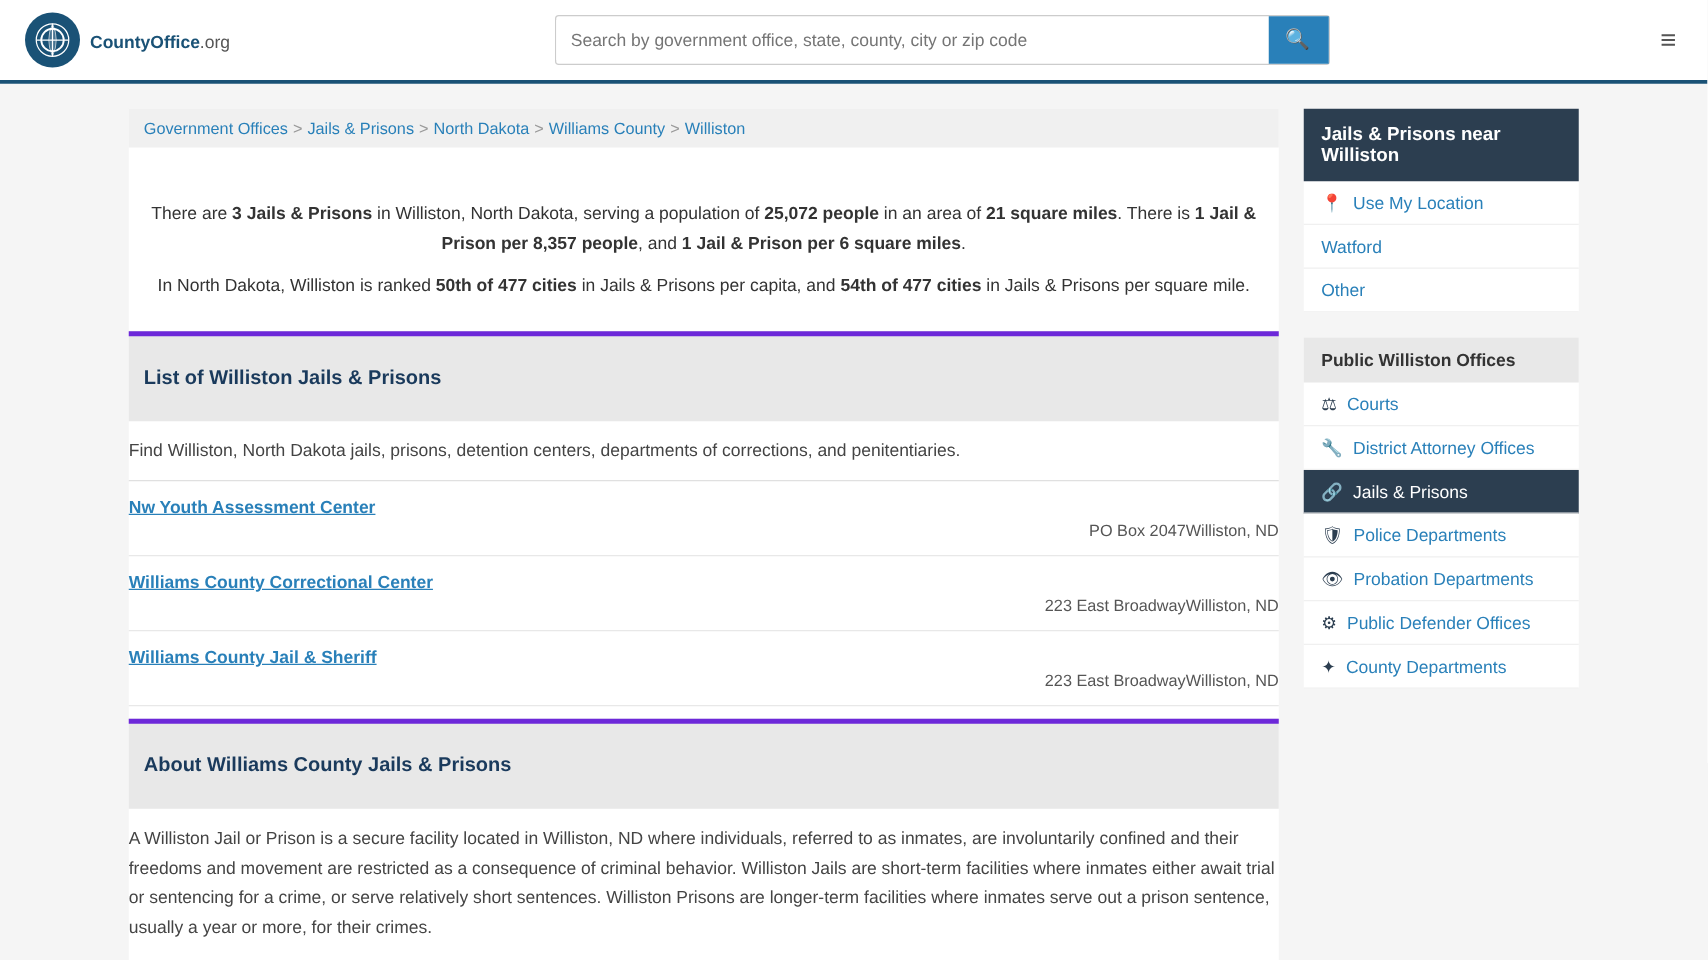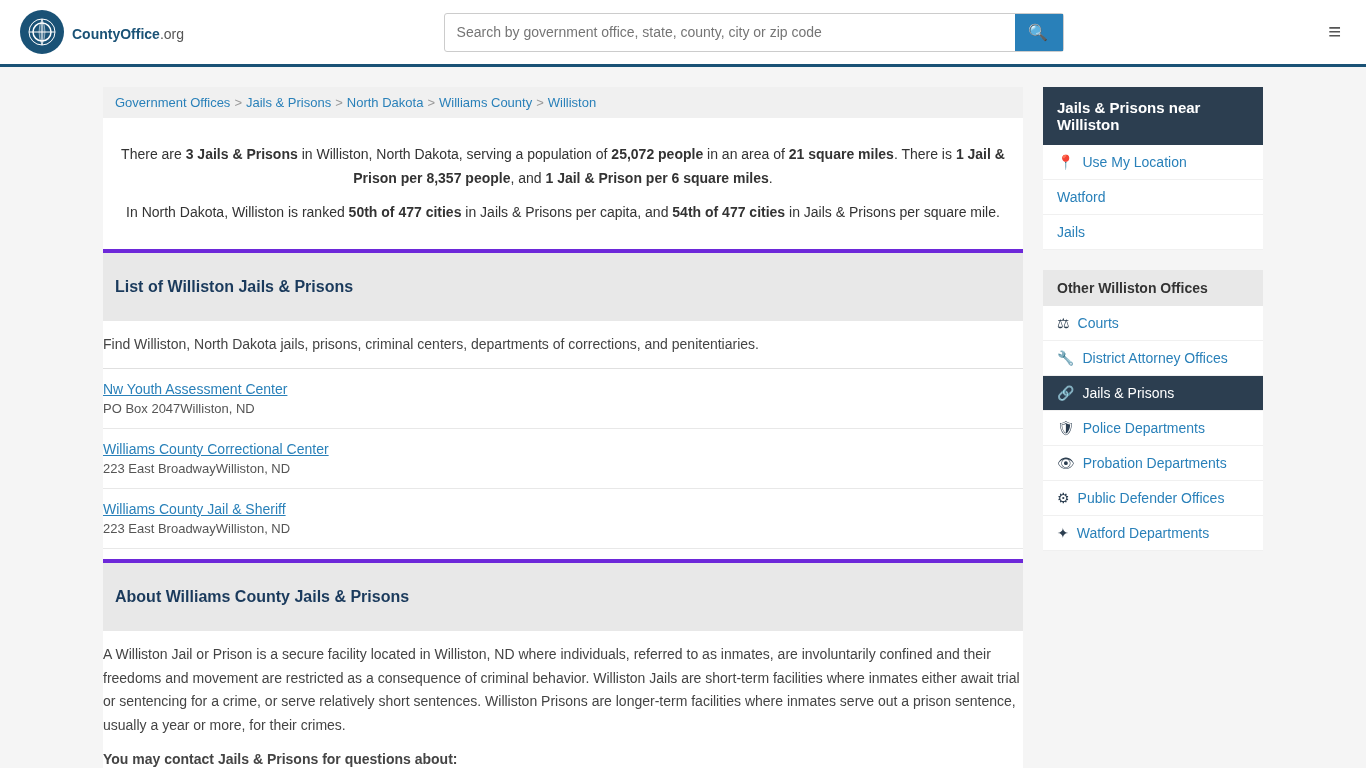--- a/index.html
+++ b/index.html
@@ -99,21 +99,21 @@
       color: #1a3a5c;
       margin-bottom: 15px;
     }
 
     
     .breadcrumb {
       background: #f0f0f0;
       padding: 8px 12px;
       font-size: 13px;
       color: #555;
-      margin-bottom: 15px;
+      margin-bottom: 31px;
       display: flex;
       align-items: flex-start;
       flex-wrap: wrap;
       gap: 4px;
     }
     .breadcrumb a {
       color: #2980b9;
       text-decoration: none;
     }
     .breadcrumb .sep { color: #999; }
@@ -150,30 +150,30 @@
     }
 
     
     .facility-item {
       border-bottom: 1px solid #e8e8e8;
       padding: 12px 0;
       display: flex;
       flex-direction: column;
     }
     .facility-name {
-      font-weight: normal;
+      font-weight: bold;
       color: #2980b9;
       text-decoration: underline;
       cursor: pointer;
       font-size: 14px;
       margin-bottom: 4px;
     }
     .facility-details {
       display: flex;
-      justify-content: flex-start;
+      justify-content: flex-end;
       align-items: center;
     }
     .facility-address {
       font-size: 13px;
       color: #555;
     }
     .facility-city {
       font-size: 13px;
       color: #555;
     }
@@ -284,21 +284,21 @@
       <p>
         There are <strong>3 Jails &amp; Prisons</strong> in Williston, North Dakota, serving a population of <strong>25,072 people</strong> in an area of <strong>21 square miles</strong>. There is <strong>1 Jail &amp; Prison per 8,357 people</strong>, and <strong>1 Jail &amp; Prison per 6 square miles</strong>.
       </p>
       <p>
         In North Dakota, Williston is ranked <strong>50th of 477 cities</strong> in Jails &amp; Prisons per capita, and <strong>54th of 477 cities</strong> in Jails &amp; Prisons per square mile.
       </p>
     </div>
 
     <div class="section-header">List of Williston Jails &amp; Prisons</div>
 
-    <div class="desc-text">Find Williston, North Dakota jails, prisons, criminal centers, departments of corrections, and penitentiaries.</div>
+    <div class="desc-text">Find Williston, North Dakota jails, prisons, detention centers, departments of corrections, and penitentiaries.</div>
 
     <div>
 
       <div class="facility-item">
         <div class="facility-name">Nw Youth Assessment Center</div>
         <div class="facility-details">
           <span class="facility-address">PO Box 2047</span>
           <span class="facility-city">Williston, ND</span>
         </div>
       </div>
@@ -338,26 +338,26 @@
       <div class="sidebar-item">
         <span class="si-icon location-icon">📍</span>
         <a href="#">Use My Location</a>
       </div>
 
       <div class="sidebar-item">
         <a href="#">Watford</a>
       </div>
 
       <div class="sidebar-item">
-        <a href="#">Jails</a>
+        <a href="#">Other</a>
       </div>
     </div>
 
     <div class="sidebar-box">
-      <div class="sidebar-section-title">Other Williston Offices</div>
+      <div class="sidebar-section-title">Public Williston Offices</div>
 
       <div class="sidebar-item">
         <span class="si-icon">⚖</span>
         <a href="#">Courts</a>
       </div>
 
       <div class="sidebar-item">
         <span class="si-icon">🔧</span>
         <a href="#">District Attorney Offices</a>
       </div>
@@ -377,20 +377,20 @@
         <a href="#">Probation Departments</a>
       </div>
 
       <div class="sidebar-item">
         <span class="si-icon">⚙</span>
         <a href="#">Public Defender Offices</a>
       </div>
 
       <div class="sidebar-item">
         <span class="si-icon">✦</span>
-        <a href="#">Watford Departments</a>
+        <a href="#">County Departments</a>
       </div>
 
     </div>
 
   </aside>
 
 </div>
 
 </body></html>

